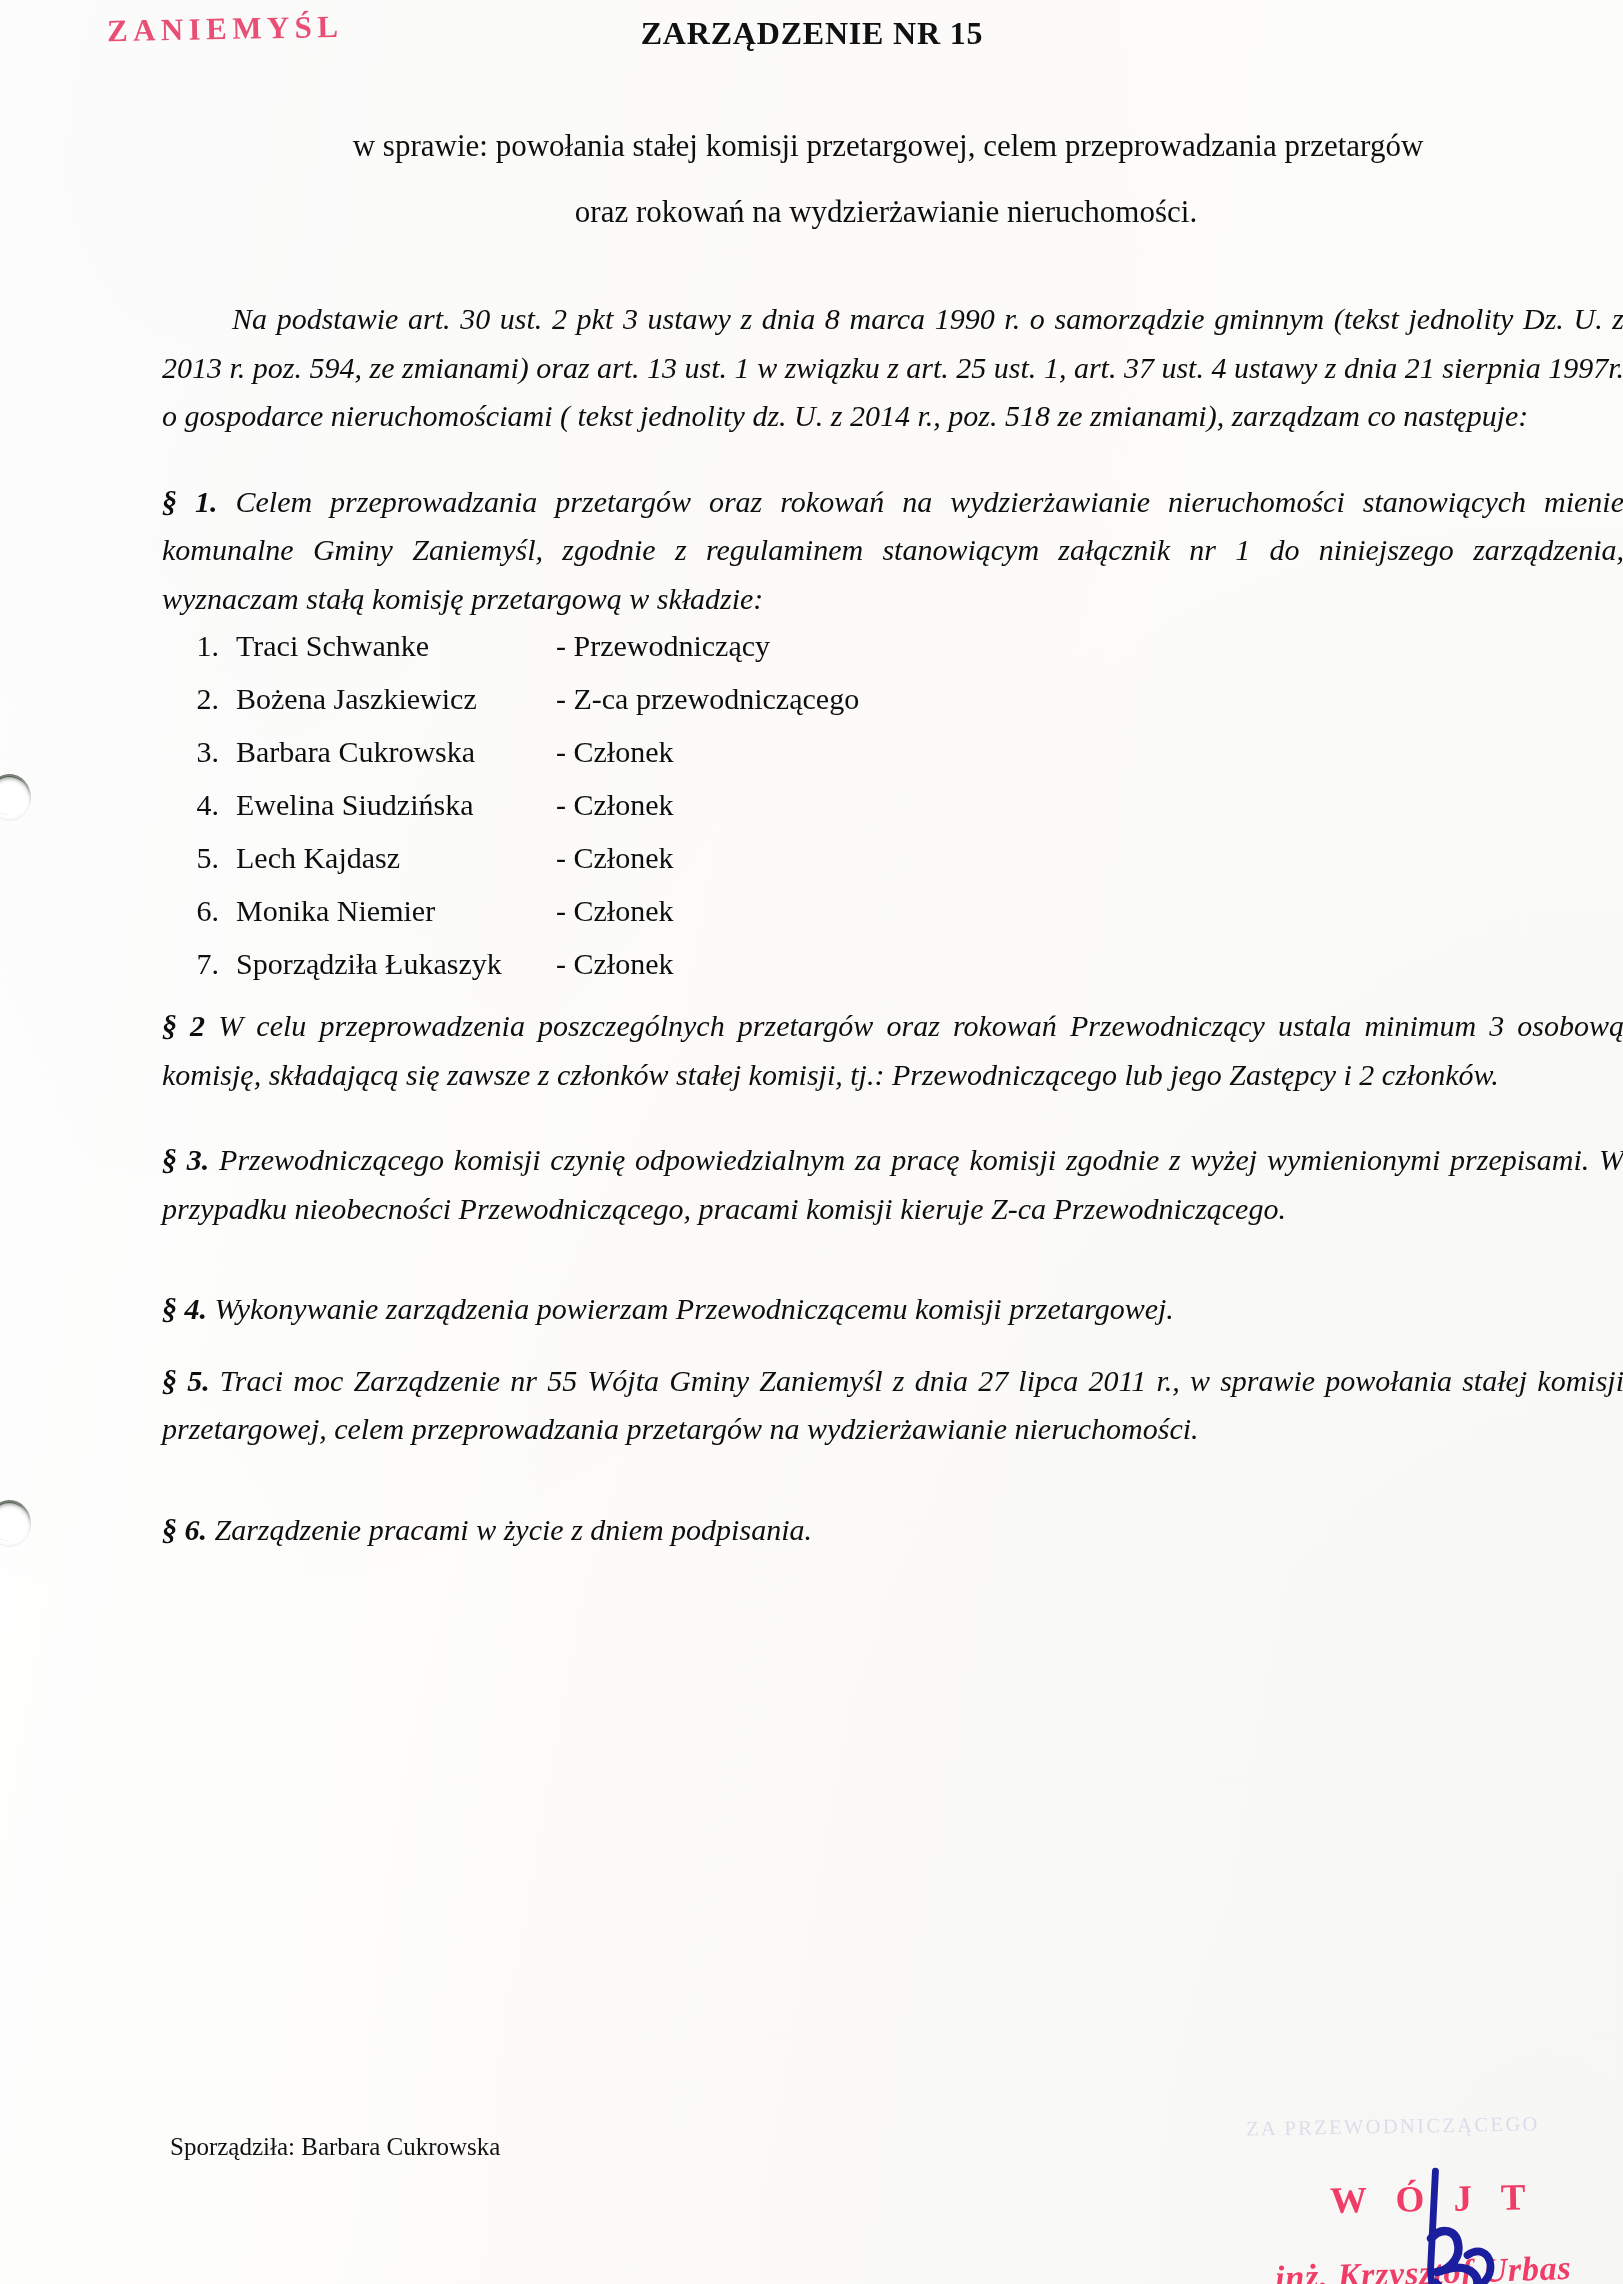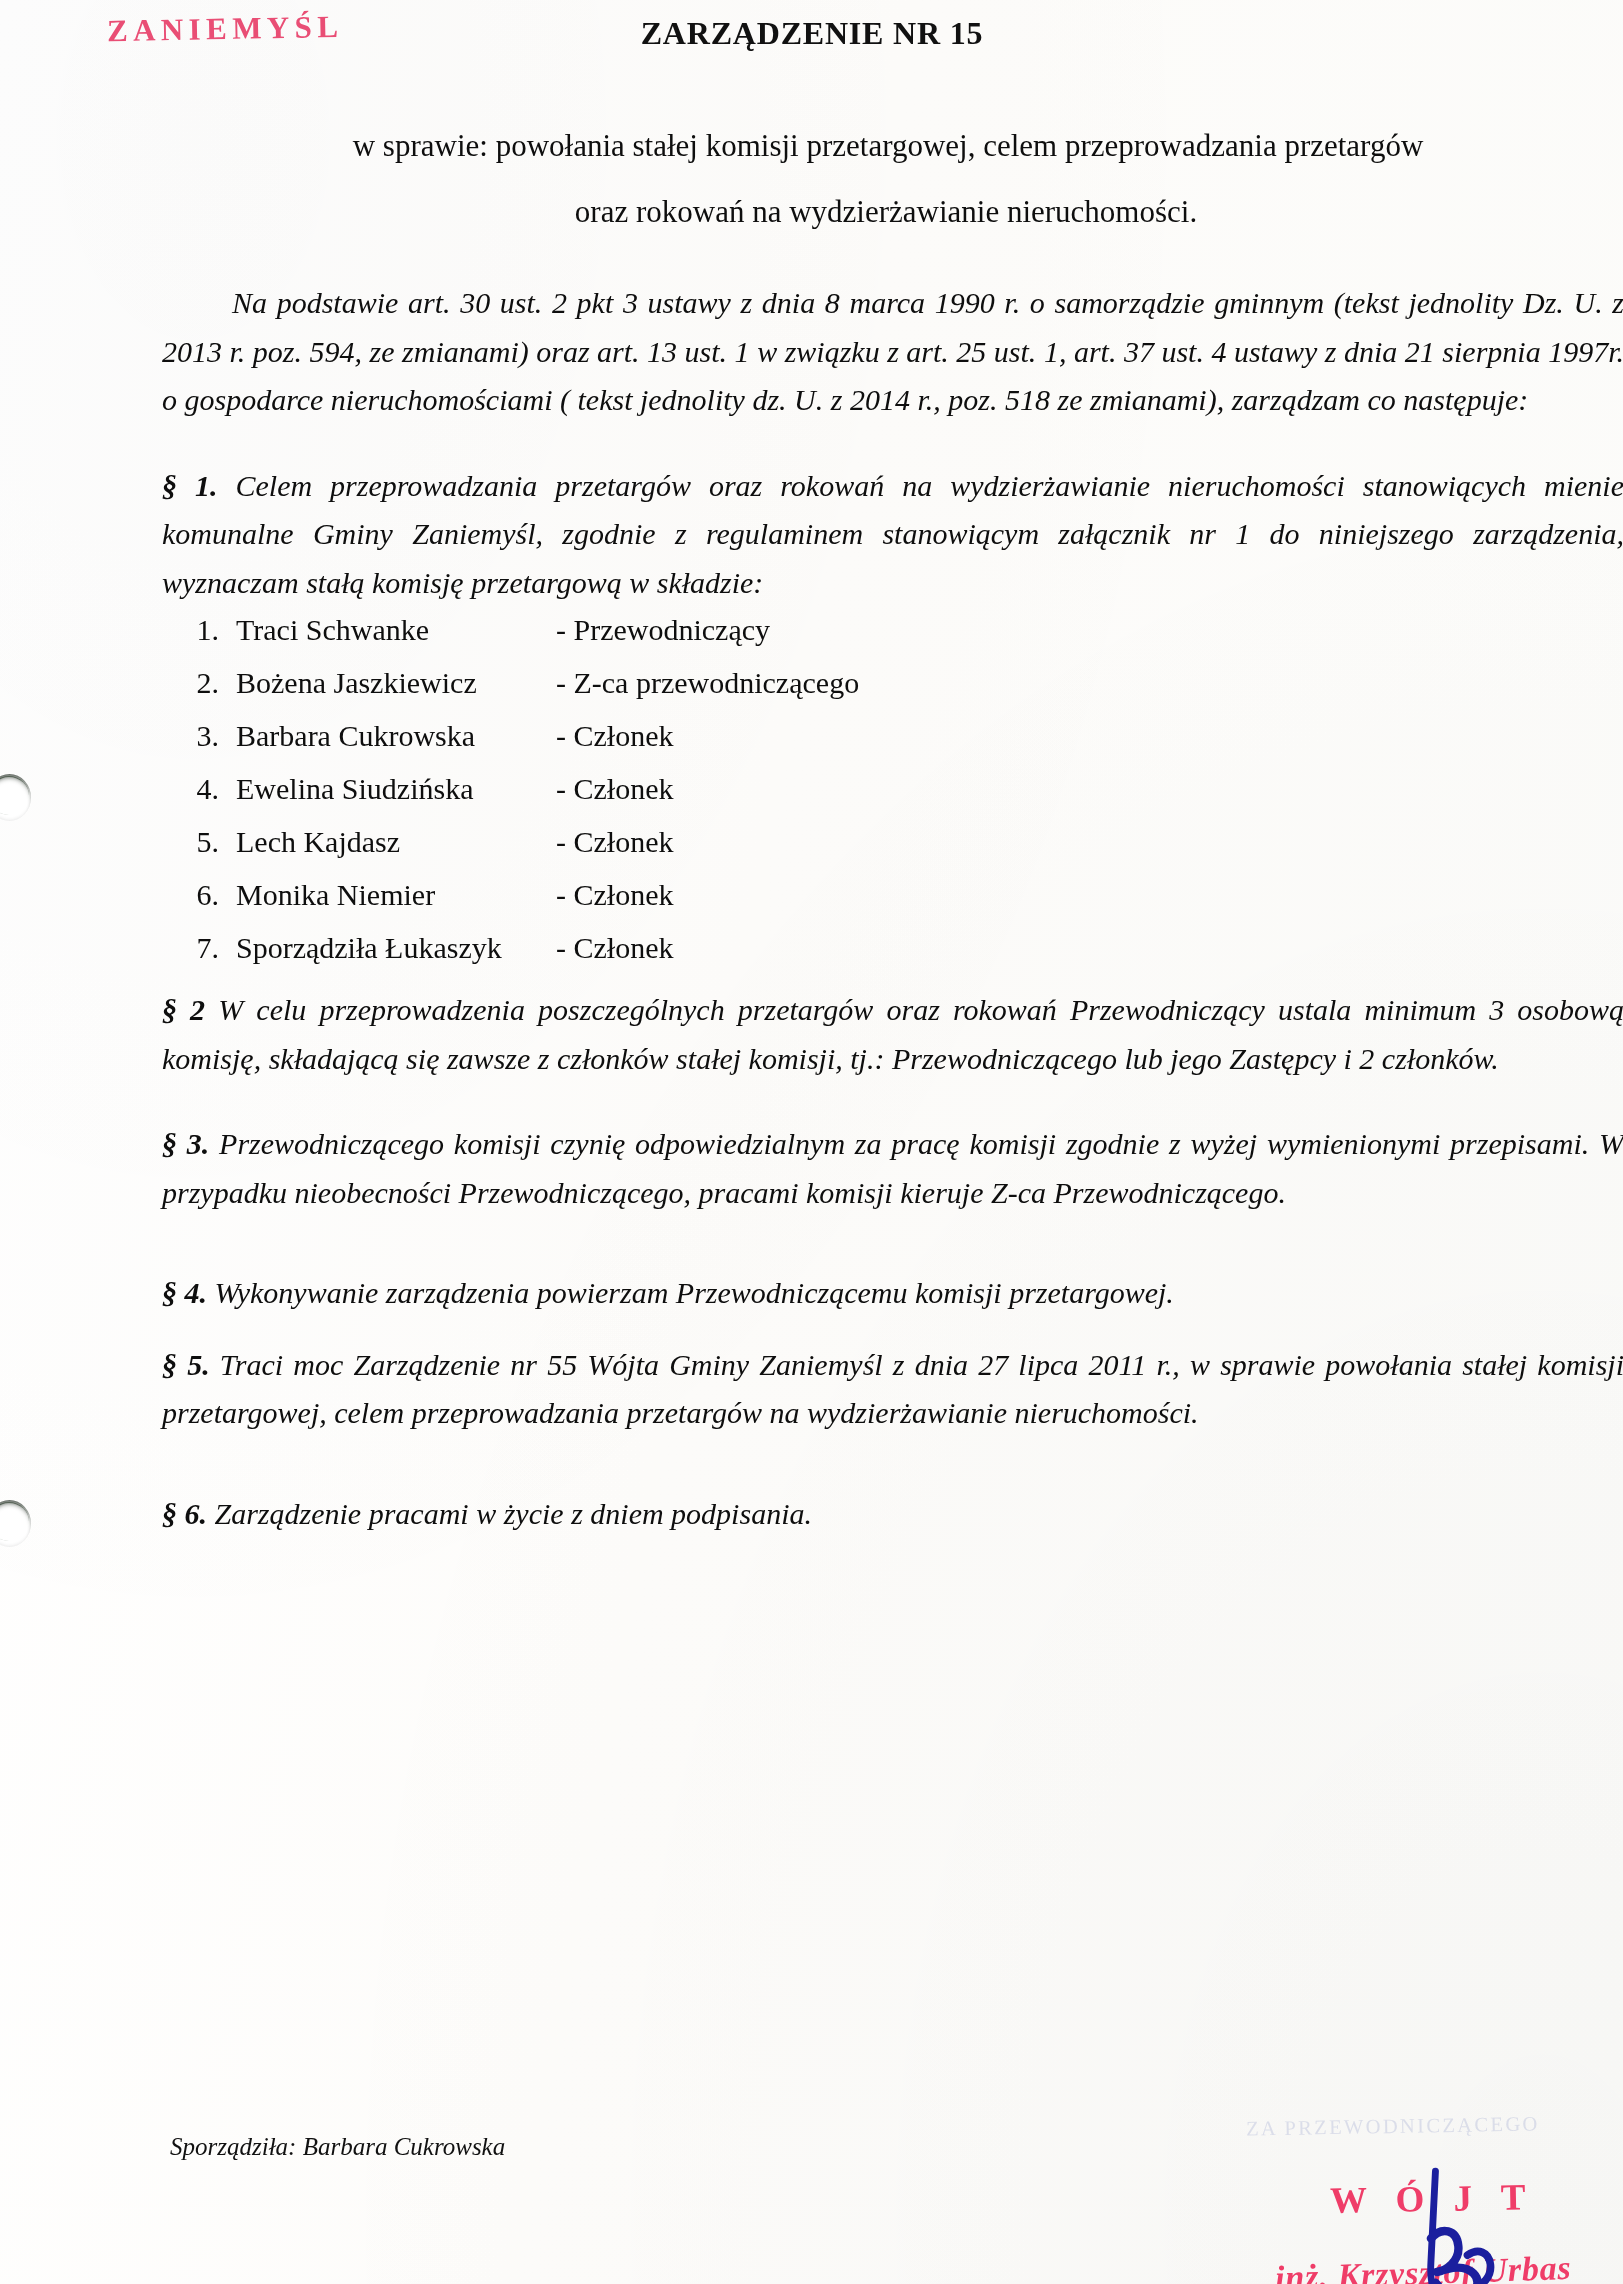--- a/index.html
+++ b/index.html
@@ -60,21 +60,21 @@
     line-height: 1.0;
   }
   .center-line {
     text-align: center;
     font-size: 31px;
     margin: 0 0 35px 0;
     padding-right: 61px;
   }
   .center-line.l1 { margin-bottom: 34px; }
   .center-line.l2 { padding-right: 10px; }
-  .center-line.l3 { margin-bottom: 52px; padding-right: 14px; }
+  .center-line.l3 { margin-bottom: 68px; padding-right: 14px; }
 
   p.body-par {
     margin: 0 0 23px 0;
     text-align: justify;
     text-justify: inter-word;
     font-size: 30px;
     line-height: 1.62;
     font-style: italic;
   }
   p.body-par.indent { text-indent: 70px; }
@@ -105,21 +105,20 @@
   }
   .m-role { flex: 1 1 auto; }
 
   .spacer-sm { height: 13.8px; }
   .spacer-md { height: 29px; }
 
   .prepared-by {
     position: absolute;
     left: 170px;
     top: 2133px;
-    font-style: italic;
     font-size: 25px;
     color: #111;
   }
 
   
   #signature-block {
     position: absolute;
     left: 1238px;
     top: 2110px;
     width: 382px;

